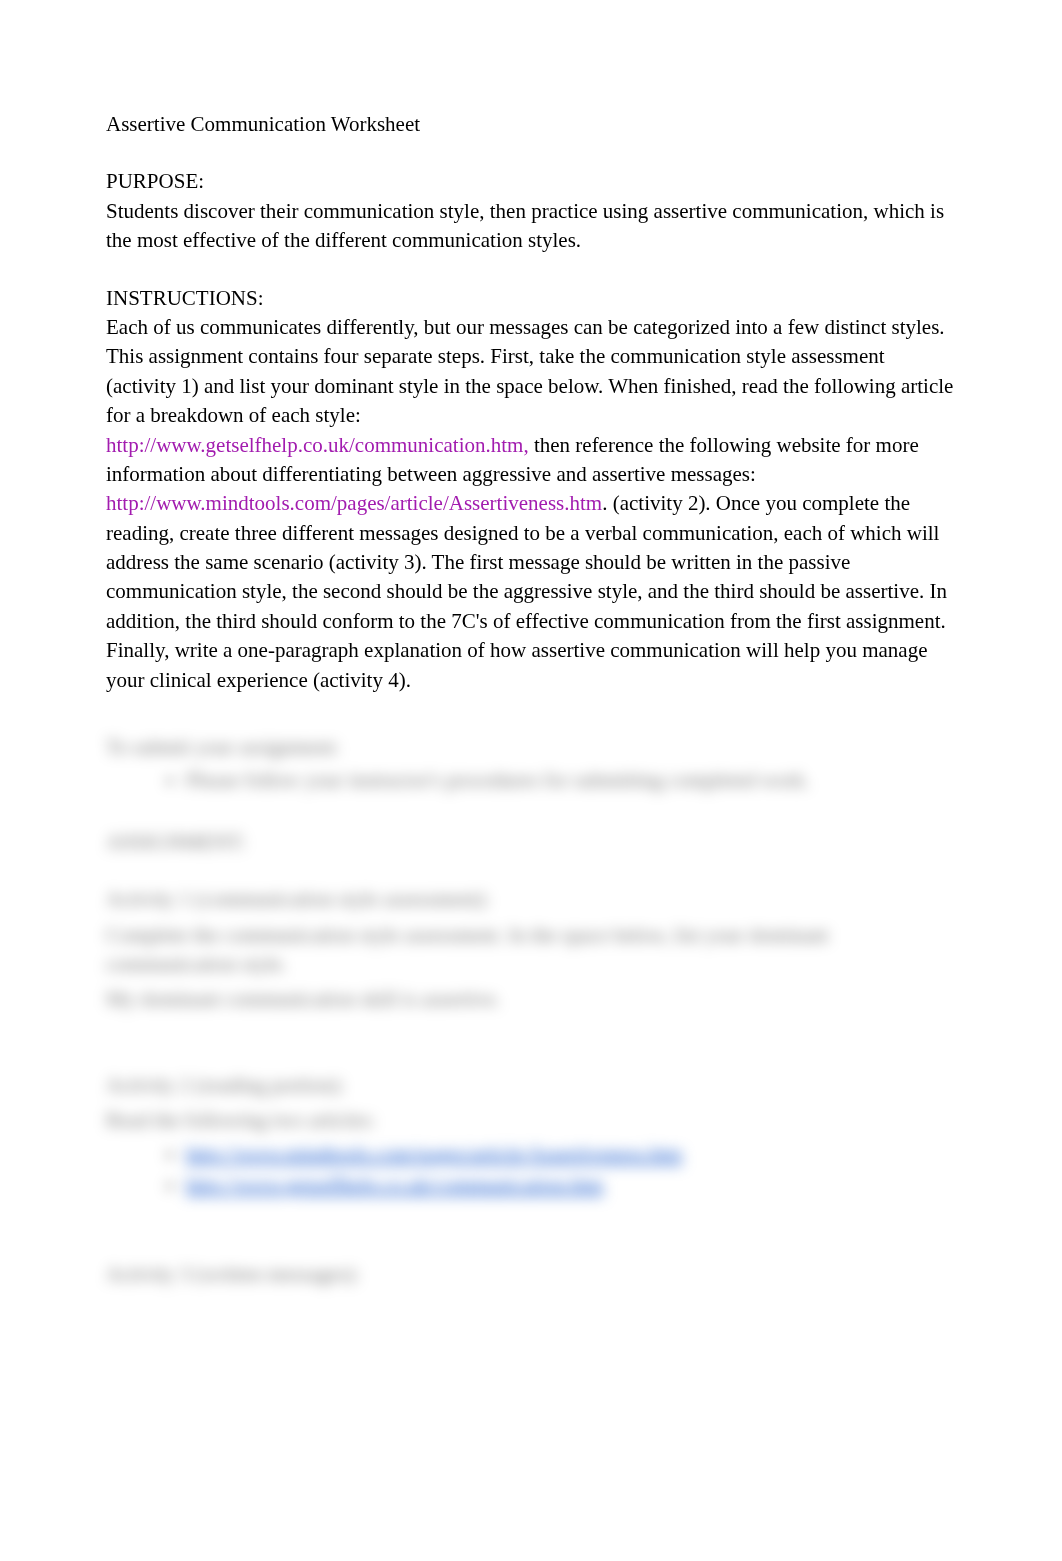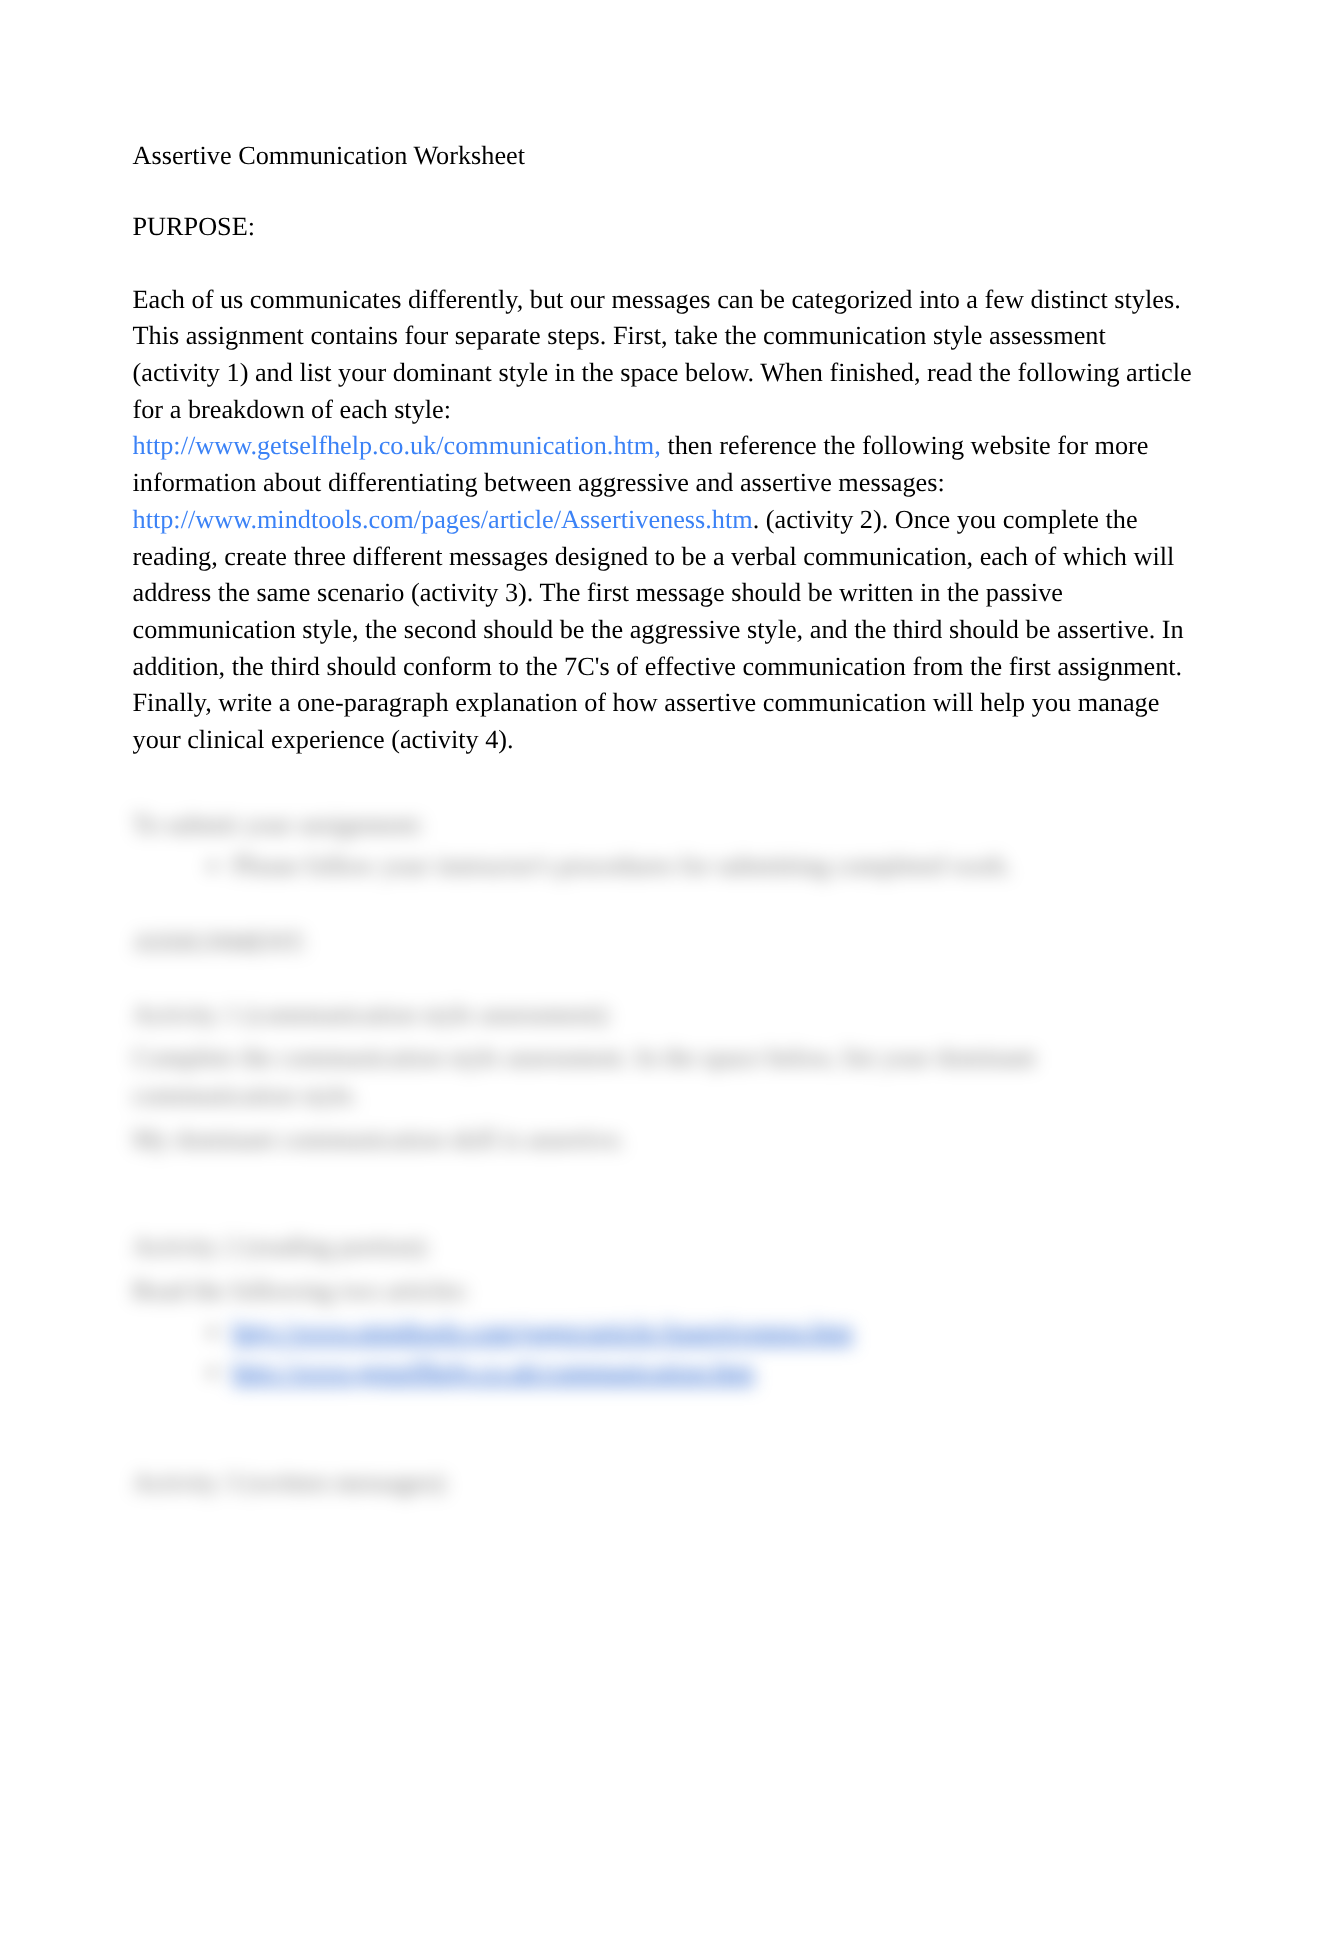--- a/index.html
+++ b/index.html
@@ -20,21 +20,21 @@
       text-align: left;
       margin-bottom: 28px;
     }
     .section-heading {
       margin-top: 0;
     }
     .para {
       margin-bottom: 0;
     }
     .link {
-      color: #3b82f6;
+      color: #a21caf;
       text-decoration: none;
       cursor: pointer;
     }
     .link-underline {
       color: #1155cc;
       text-decoration: underline;
       cursor: pointer;
     }
     .block-gap {
       height: 28px;
@@ -66,25 +66,27 @@
       color: inherit;
     }
   </style>
 </head>
 <body>
 
 <div class="title">Assertive Communication Worksheet</div>
 
 <div>
   <div class="section-heading">PURPOSE:</div>
+  <div class="para">Students discover their communication style, then practice using assertive communication, which is the most effective of the different communication styles.</div>
 </div>
 
 <div class="block-gap"></div>
 
 <div>
+  <div class="section-heading">INSTRUCTIONS:</div>
   <div class="body-block">
     <span>Each of us communicates differently, but our messages can be categorized into a few distinct styles. This assignment contains four separate steps. First, take the communication style assessment (activity 1) and list your dominant style in the space below. When finished, read the following article for a breakdown of each style:</span>
     <br>
     <a class="link">http://www.getselfhelp.co.uk/communication.htm,</a><span> then reference the following website for more information about differentiating between aggressive and assertive messages: </span>
     <a class="link">http://www.mindtools.com/pages/article/Assertiveness.htm</a><span class="inline"></span><span>. (activity 2). Once you complete the reading, create three different messages designed to be a verbal communication, each of which will address the same scenario (activity 3). The first message should be written in the passive communication style, the second should be the aggressive style, and the third should be assertive. In addition, the third should conform to the 7C's of effective communication from the first assignment. Finally, write a one-paragraph explanation of how assertive communication will help you manage your clinical experience (activity 4).</span>
   </div>
 </div>
 
 <div class="block-gap blur"></div>
 

